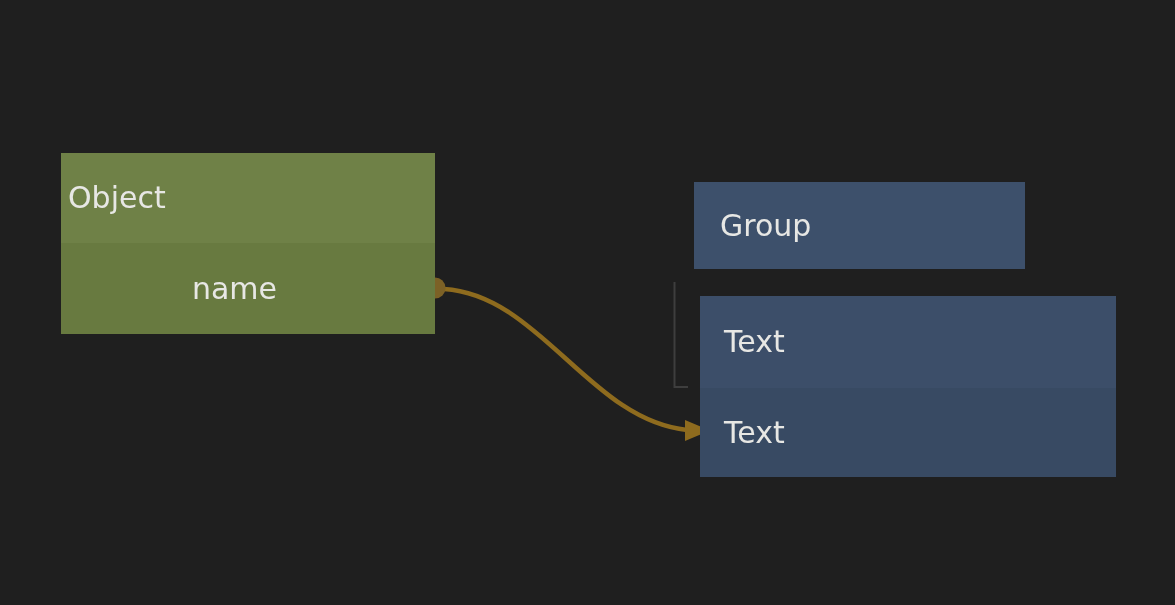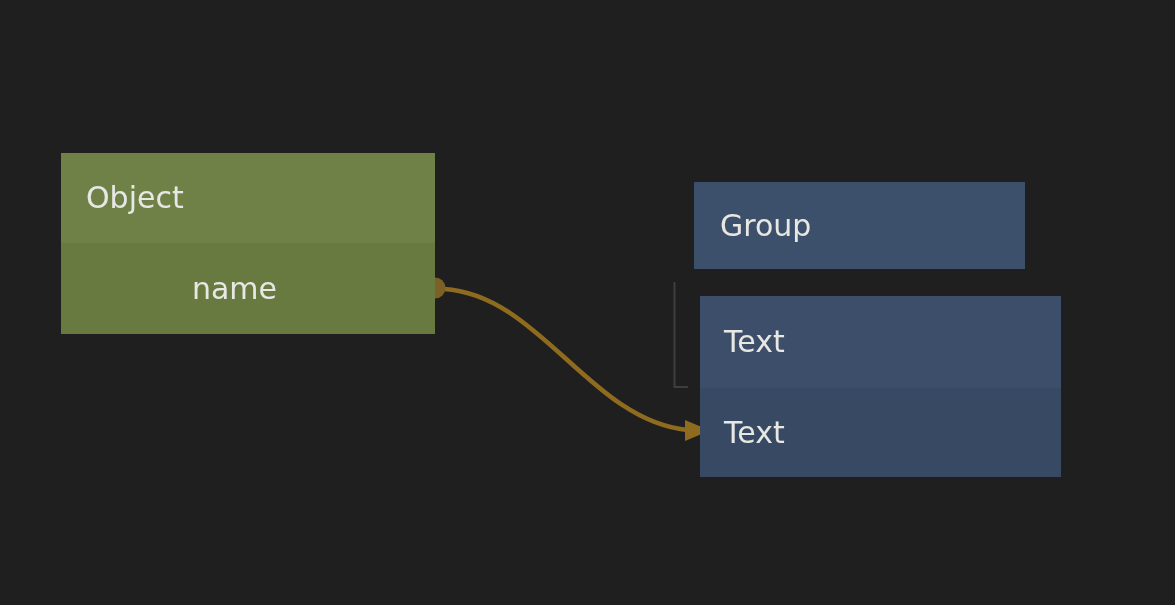--- a/index.html
+++ b/index.html
@@ -20,41 +20,41 @@
     pointer-events: none;
   }
   .node {
     position: absolute;
     color: #e7e7e4;
     font-size: 30px;
     line-height: 1;
   }
   .node-header {
     display: flex; align-items: center;
-    padding-left: 25px;
+    padding-left: 7px;
     box-sizing: border-box;
   }
   .node-row {
     display: flex; align-items: center;
     box-sizing: border-box;
   }
   
   .node-object { left: 61px; top: 153px; width: 374px; height: 181px; }
   .node-object .node-header { height: 90px; }
   .node-object .node-body   { height: 91px; }
   .node-object .node-body .node-row {
     height: 91px;
     justify-content: center;
     padding-right: 27px;
   }
   
   .node-group { left: 650px; top: 182px; width: 375px; height: 87px; }
   .node-group .node-header { height: 87px; padding-left: 26px; }
   
-  .node-text { left: 700px; top: 296px; width: 361px; height: 181px; }
+  .node-text { left: 700px; top: 296px; width: 416px; height: 181px; }
   .node-text .node-header { height: 92px; padding-left: 24px; }
   .node-text .node-row    { height: 89px; padding-left: 24px; }
 </style>
 </head>
 <body>
 
 <div class="canvas">
 
   <svg class="edge-layer" viewBox="0 0 1175 605" xmlns="http://www.w3.org/2000/svg">
 

